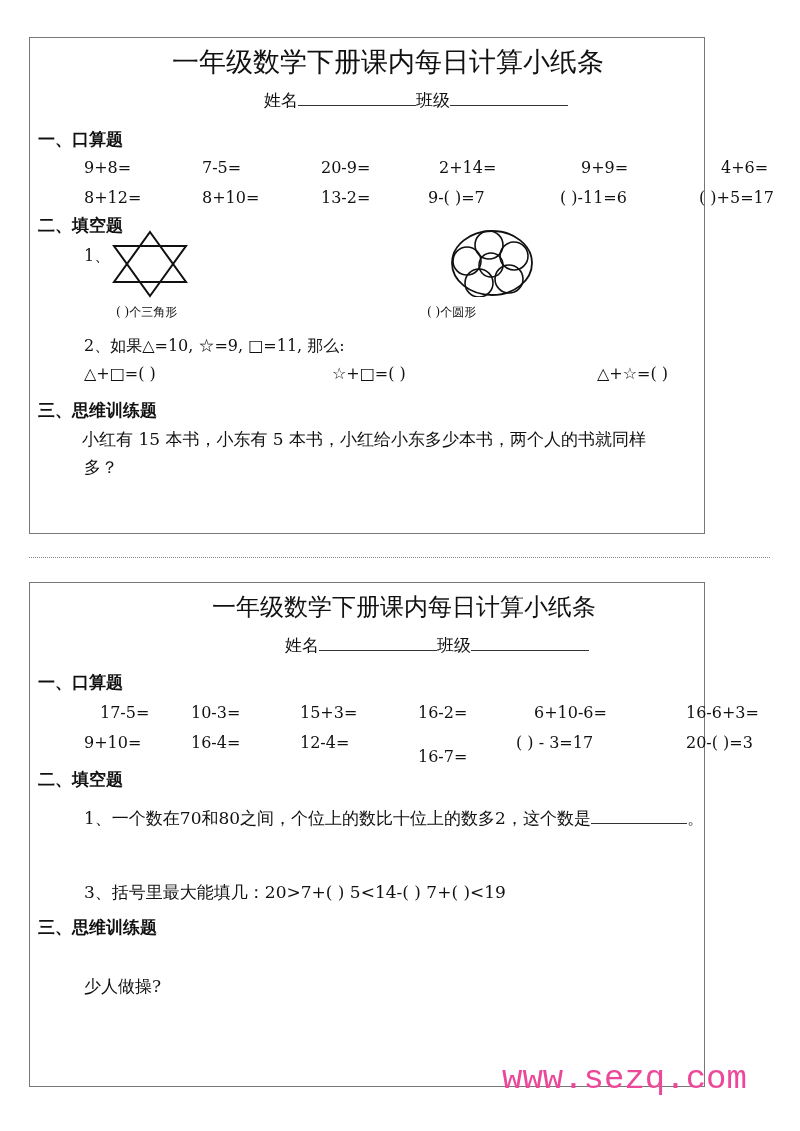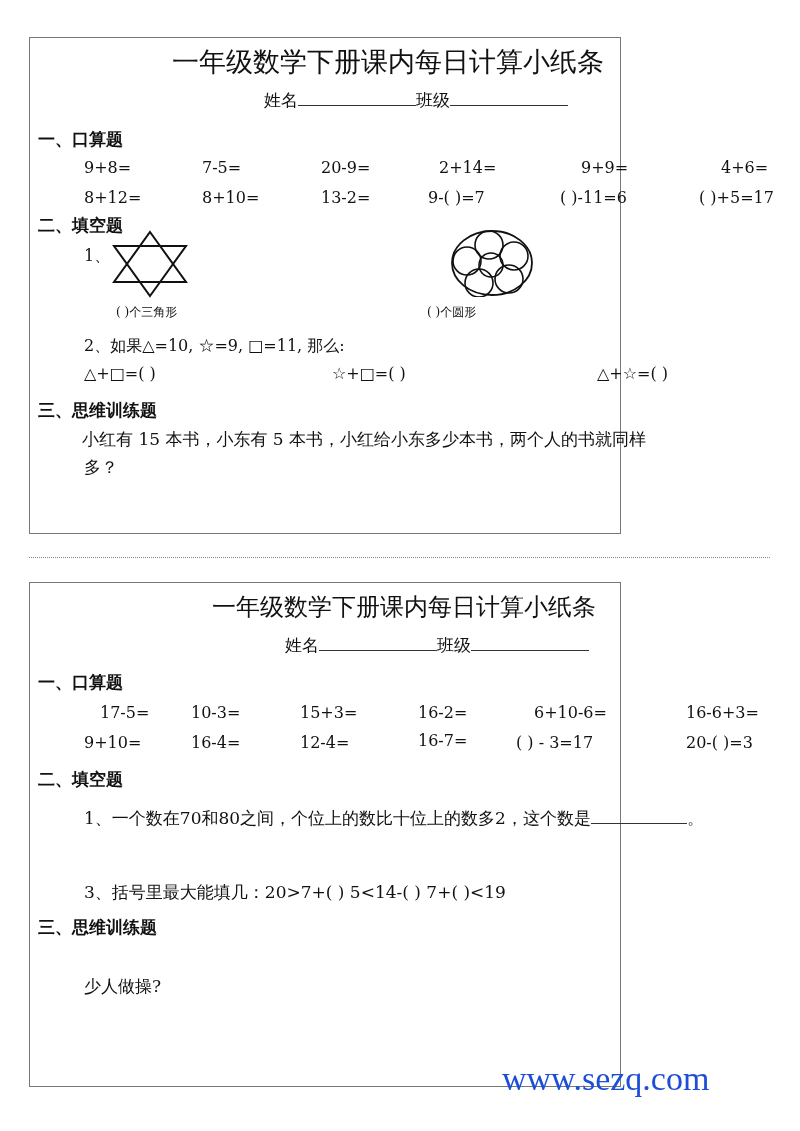--- a/index.html
+++ b/index.html
@@ -1,42 +1,42 @@
 <!DOCTYPE html>
 <html><head>
 <meta charset="utf-8">
 <style>
   html, body { margin: 0; padding: 0; }
   body {
     width: 800px; height: 1131px; background: #ffffff; position: relative; overflow: hidden;
     font-family: "DejaVu Serif", "Liberation Serif", serif; color: #111;
   }
   .sheet {
-    position: absolute; left: 29px; width: 592px; box-sizing: border-box;
+    position: absolute; left: 29px; width: 676px; box-sizing: border-box;
     border: 1.5px solid #777; background: #fff;
   }
   #sheet1 { top: 37px; height: 497px; }
   #sheet2 { top: 582px; height: 505px; }
   .abs { position: absolute; white-space: nowrap; }
   .title {
     font-family: "DejaVu Sans", "Liberation Sans", sans-serif; font-size: 27px; letter-spacing: 0px;
   }
   .namefield { font-size: 17px; }
   .uline { display: inline-block; border-bottom: 1.5px solid #333; height: 16px; vertical-align: baseline; }
   .sec {
     font-family: "DejaVu Sans", "Liberation Sans", sans-serif; font-weight: bold; font-size: 17px;
   }
   .row { font-size: 16px; margin-left: 46px; }
   .small { font-size: 12px; }
   .divider {
     position: absolute; left: 29px; width: 741px; top: 557px; border-top: 1.5px dotted #888;
   }
   .watermark {
-    position: absolute; left: 502px; top: 1060px; font-family: Liberation Serif, serif;
-    font-size: 34px; color: #1d4ed8; letter-spacing: 0px;
+    position: absolute; left: 502px; top: 1060px; font-family: Liberation Mono, monospace;
+    font-size: 34px; color: #ec4899; letter-spacing: 0px;
   }
 </style>
 </head>
 <body>
 
 <div id="sheet1" class="sheet">
   <div class="abs title" style="left:142px; top:6px;">一年级数学下册课内每日计算小纸条</div>
   <div class="abs namefield" style="left:234px; top:51px;">
     <span>姓名</span><span class="uline" style="width:118px;"></span><span>班级</span><span class="uline" style="width:118px;"></span>
   </div>
@@ -98,21 +98,21 @@
   <div class="abs row" style="left:24px; top:120px;">17-5=</div>
   <div class="abs row" style="left:115px; top:120px;">10-3=</div>
   <div class="abs row" style="left:224px; top:120px;">15+3=</div>
   <div class="abs row" style="left:342px; top:120px;">16-2=</div>
   <div class="abs row" style="left:458px; top:120px;">6+10-6=</div>
   <div class="abs row" style="left:610px; top:120px;">16-6+3=</div>
 
   <div class="abs row" style="left:8px; top:150px;">9+10=</div>
   <div class="abs row" style="left:115px; top:150px;">16-4=</div>
   <div class="abs row" style="left:224px; top:150px;">12-4=</div>
-  <div class="abs row" style="left:342px; top:148px;text-align:center;">16-7=</div>
+  <div class="abs row" style="left:342px; top:164px;text-align:center;">16-7=</div>
   <div class="abs row" style="left:440px; top:150px;">(    ) - 3=17</div>
   <div class="abs row" style="left:610px; top:150px;">20-(      )=3</div>
 
   <div class="abs sec" style="left:8px; top:185px;">二、填空题</div>
   <div class="abs row" style="left:8px; top:224px; font-size:17px;">
     <span>1、一个数在70和80之间，个位上的数比十位上的数多2，这个数是</span><span class="uline" style="width:96px;"></span><span>。</span>
   </div>
   <div class="abs row" style="left:8px; top:298px; font-size:17px;">3、括号里最大能填几：20&gt;7+(          )   5&lt;14-(          )   7+(        )&lt;19</div>
 
   <div class="abs sec" style="left:8px; top:333px;">三、思维训练题</div>

